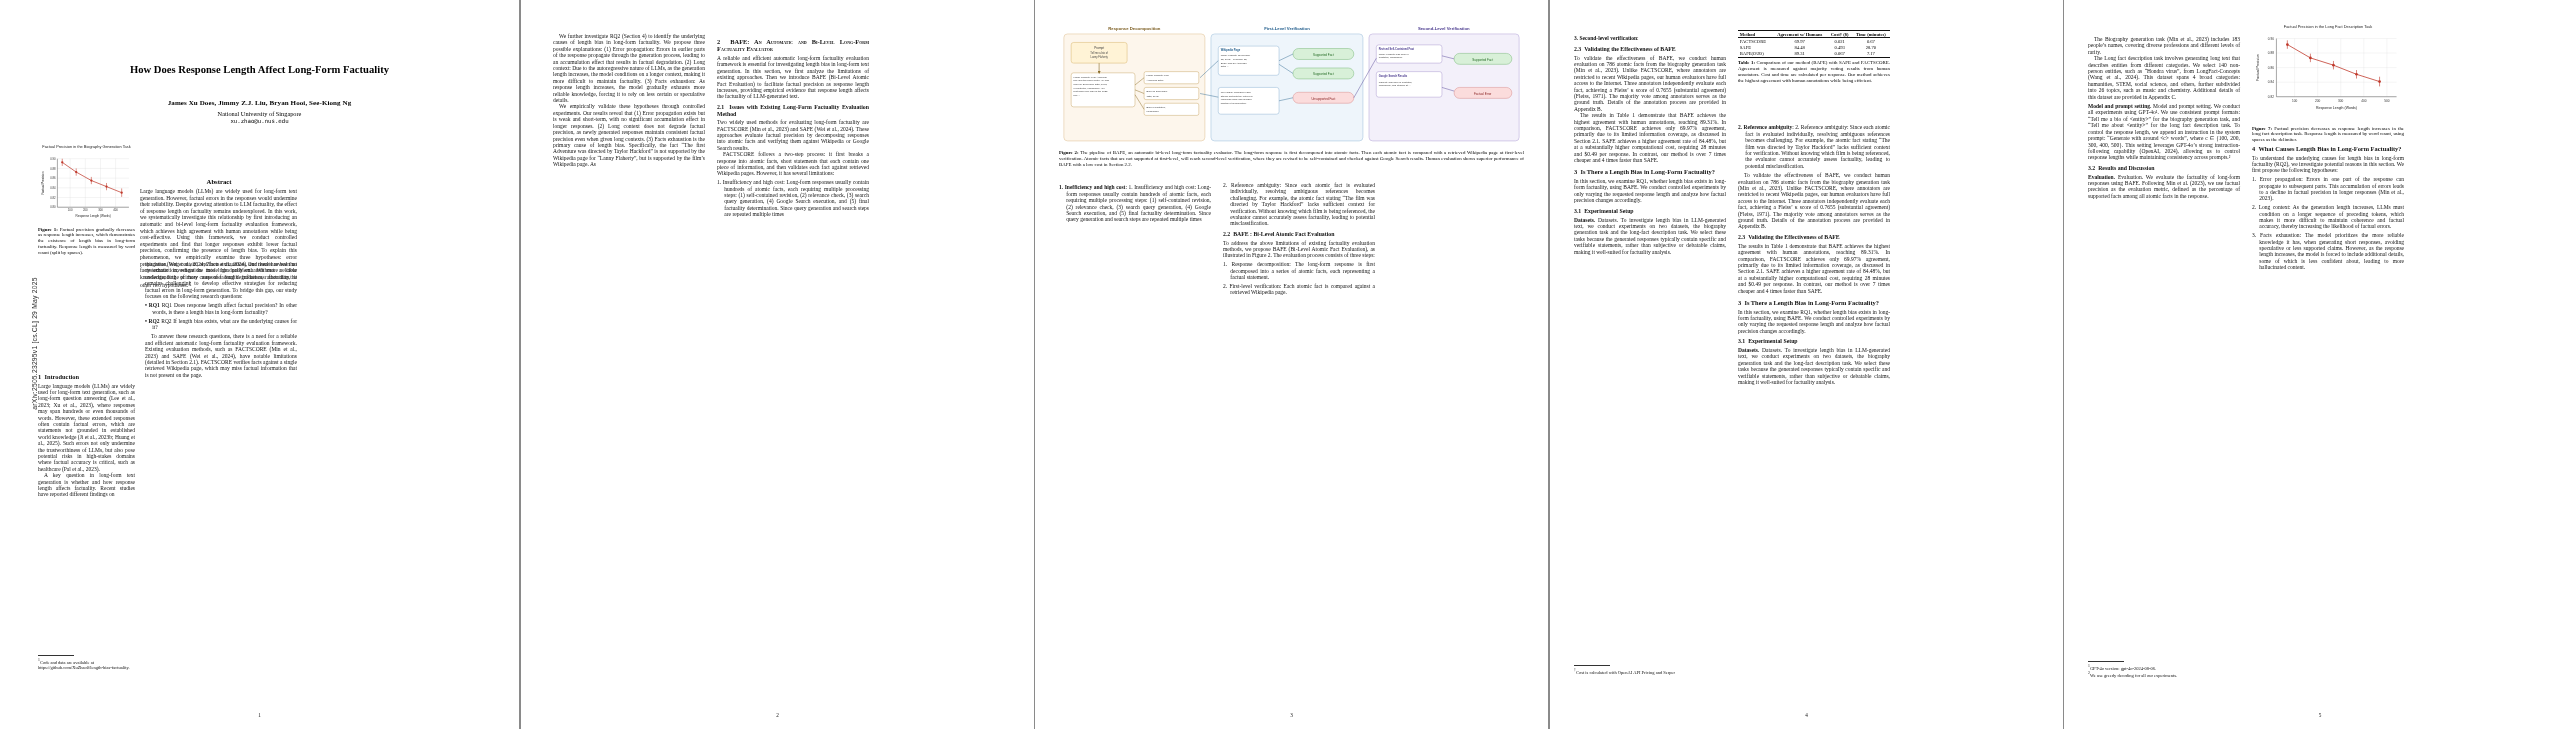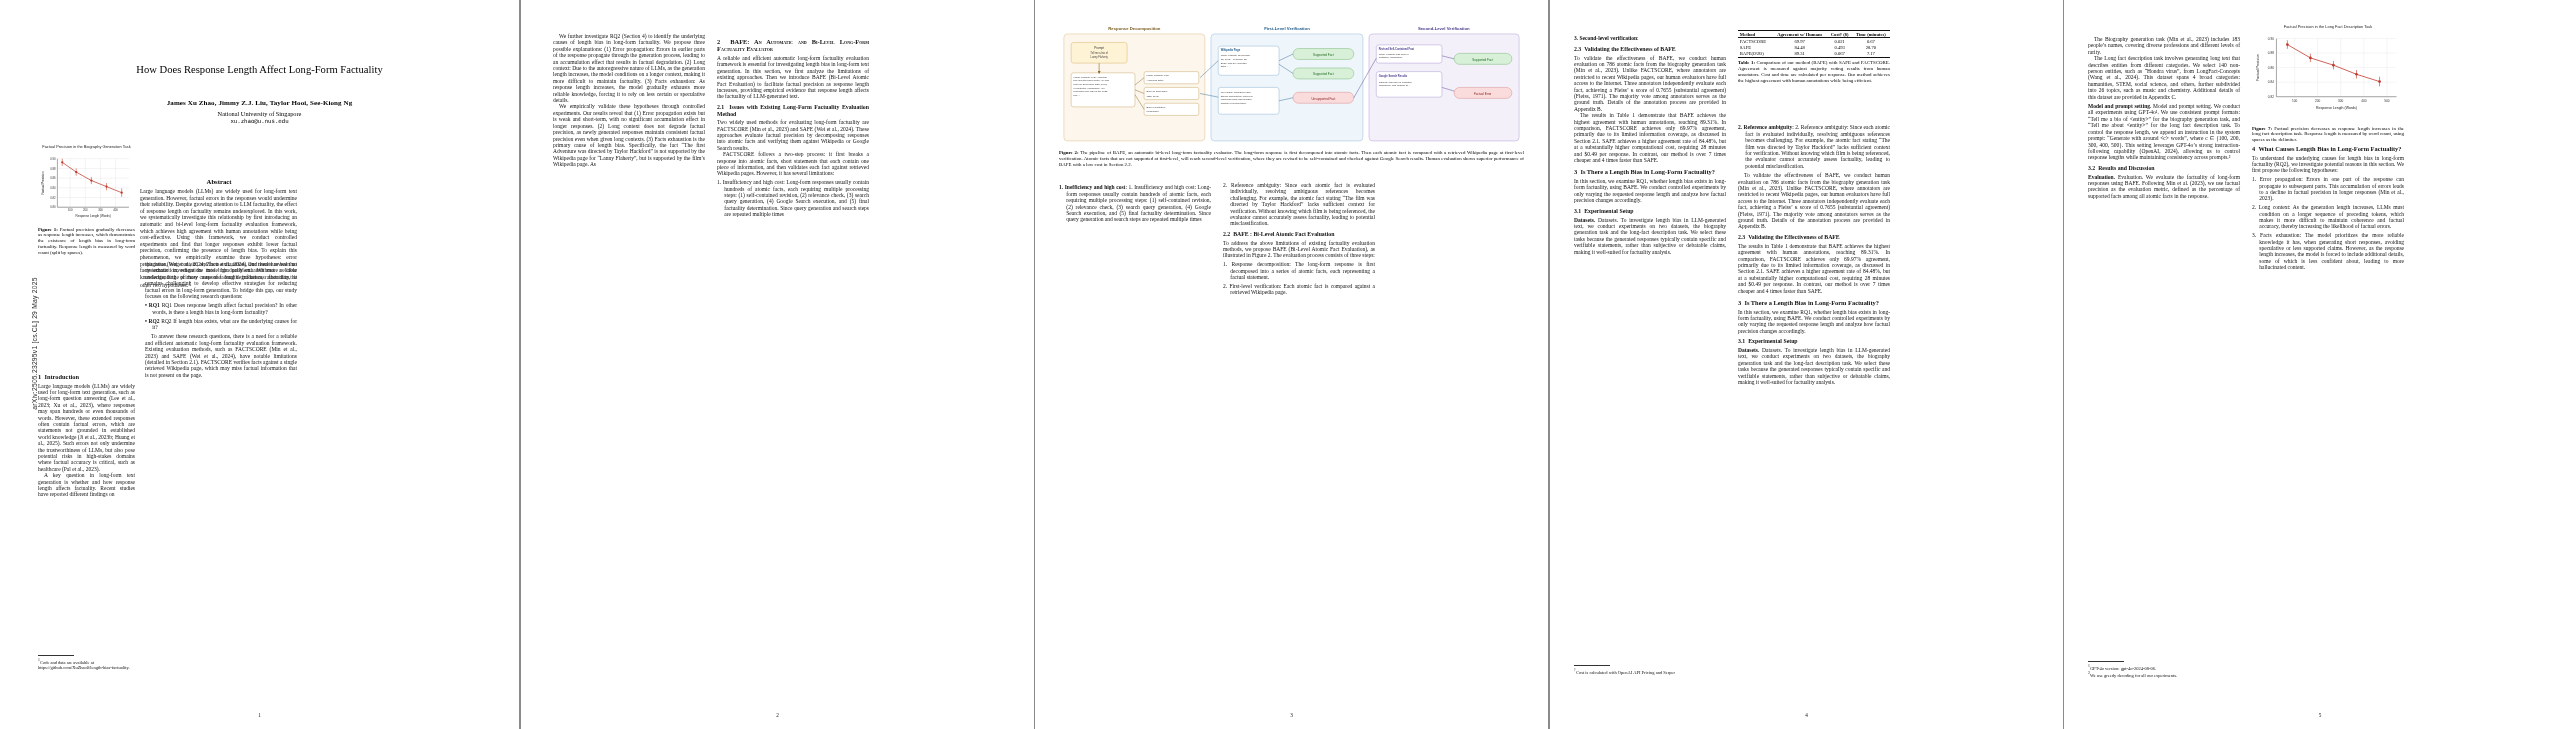--- a/index.html
+++ b/index.html
@@ -17,21 +17,21 @@
        -webkit-hyphens:auto;hyphens:auto;}
   .col p{margin:0 0 0 0;text-indent:6px;}
   .col p.noind{text-indent:0;}
   .col h2{font-size:6.4px;margin:4.9px 0 2.4px 0;font-weight:bold;text-indent:0;line-height:7.3px;}
   .col h3{font-size:5.8px;margin:4.3px 0 1.8px 0;font-weight:bold;text-indent:0;line-height:6.7px;}
   .sc{font-variant:small-caps;}
   .bd{font-weight:bold;}
 
   
   .title{position:absolute;left:36px;top:64px;width:447px;text-align:center;
-         font-size:10.6px;font-weight:normal;line-height:12.8px;}
+         font-size:10.6px;font-weight:bold;line-height:12.8px;}
   .authors{position:absolute;left:36px;top:99px;width:447px;text-align:center;
            font-size:7px;font-weight:bold;letter-spacing:0.1px;}
   .affil{position:absolute;left:36px;top:110px;width:447px;text-align:center;font-size:6.3px;}
   .email{position:absolute;left:36px;top:118px;width:447px;text-align:center;
          font-size:5.7px;font-family:"DejaVu Sans Mono",monospace;}
 
   .arxiv{position:absolute;left:-87px;top:340px;width:243px;
          transform:rotate(-90deg);transform-origin:center center;
          font-size:6.8px;color:#2a2a2a;letter-spacing:0.2px;
          font-family:"Liberation Sans",sans-serif;text-align:center;}
@@ -63,21 +63,21 @@
 </head>
 <body>
 
 <div class="sheet">
 
   <div class="page p1">
 
     <div class="arxiv">arXiv:2505.23295v1  [cs.CL]  29 May 2025</div>
 
     <div class="title">How Does Response Length Affect Long-Form Factuality</div>
-    <div class="authors">James Xu Zhao,   Jimmy Z.J. Liu,   Taylor Hooi,   See-Kiong Ng</div>
+    <div class="authors">James Xu Does,   Jimmy Z.J. Liu,   Bryan Hooi,   See-Kiong Ng</div>
     <div class="affil">National University of Singapore</div>
     <div class="email">xu.zhao@u.nus.edu</div>
 
     <div class="abshead">Abstract</div>
     <div class="abs">
       <span>Large language models (LLMs) are widely used for long-form text generation. However, factual errors in the responses would undermine their reliability. Despite growing attention to LLM factuality, the effect of response length on factuality remains underexplored. In this work, we systematically investigate this relationship by first introducing an automatic and bi-level long-form factuality evaluation framework, which achieves high agreement with human annotations while being cost-effective. Using this framework, we conduct controlled experiments and find that longer responses exhibit lower factual precision, confirming the presence of length bias. To explain this phenomenon, we empirically examine three hypotheses: error propagation, long context, and facts exhaustion. Our results reveal that facts exhaustion, where the model gradually exhausts more reliable knowledge, is the primary cause of factual degradation, rather than the other two hypotheses.</span><sup>1</sup>
     </div>
 
     <div class="figbox" style="left:38px;top:144px;width:97px;">
       <div class="chart">

